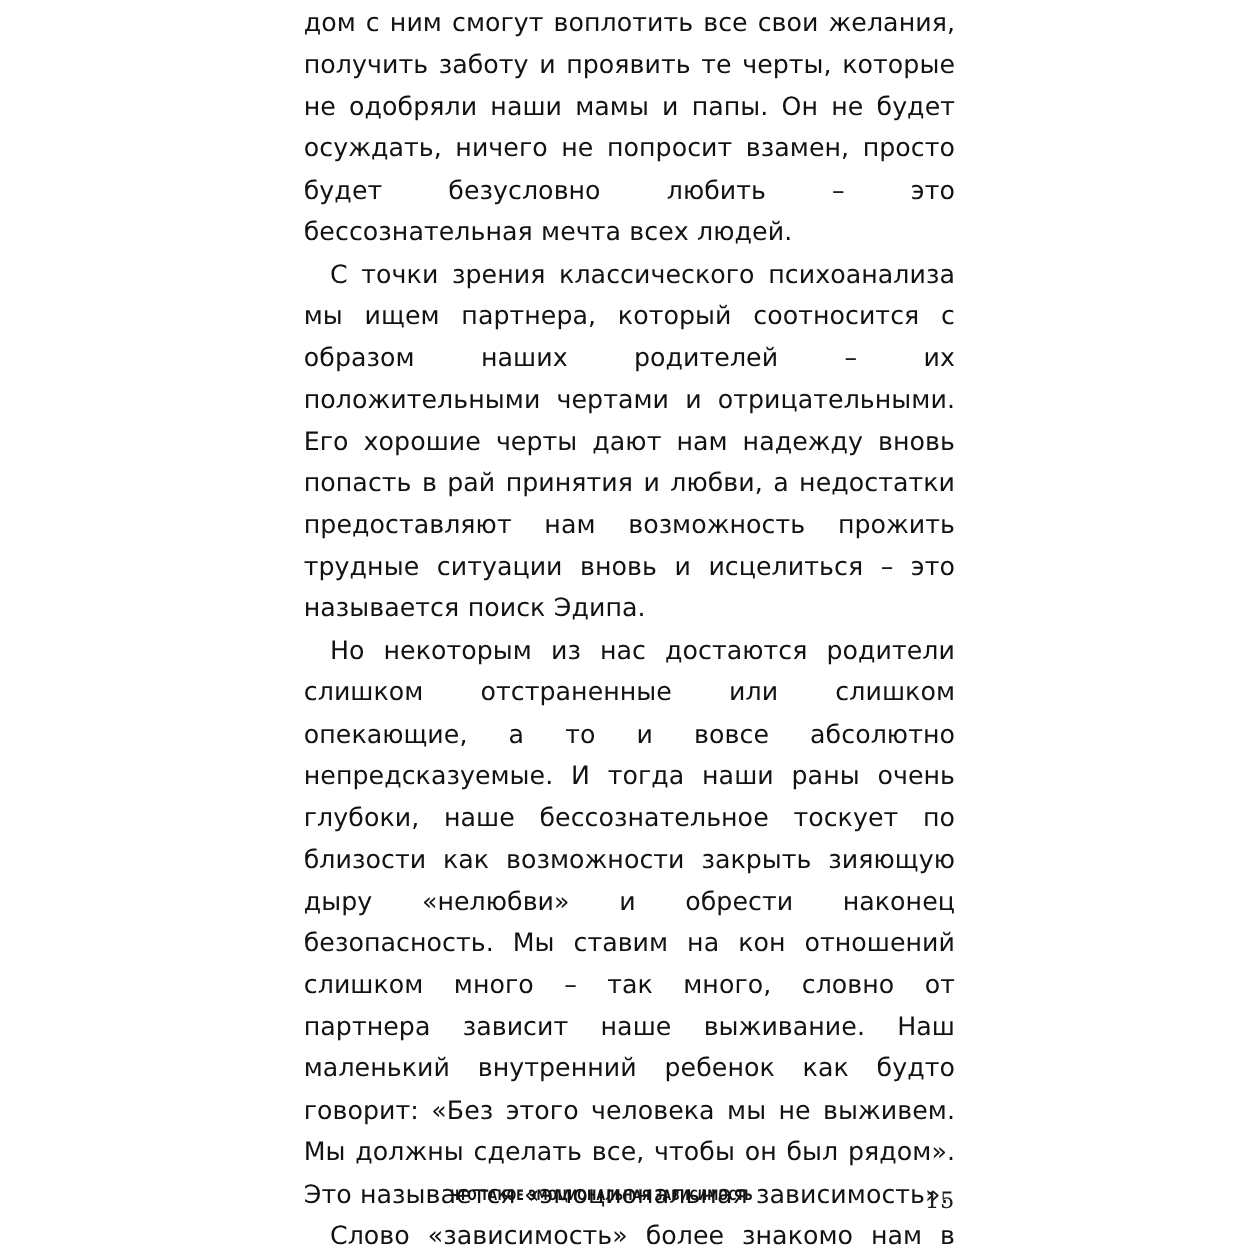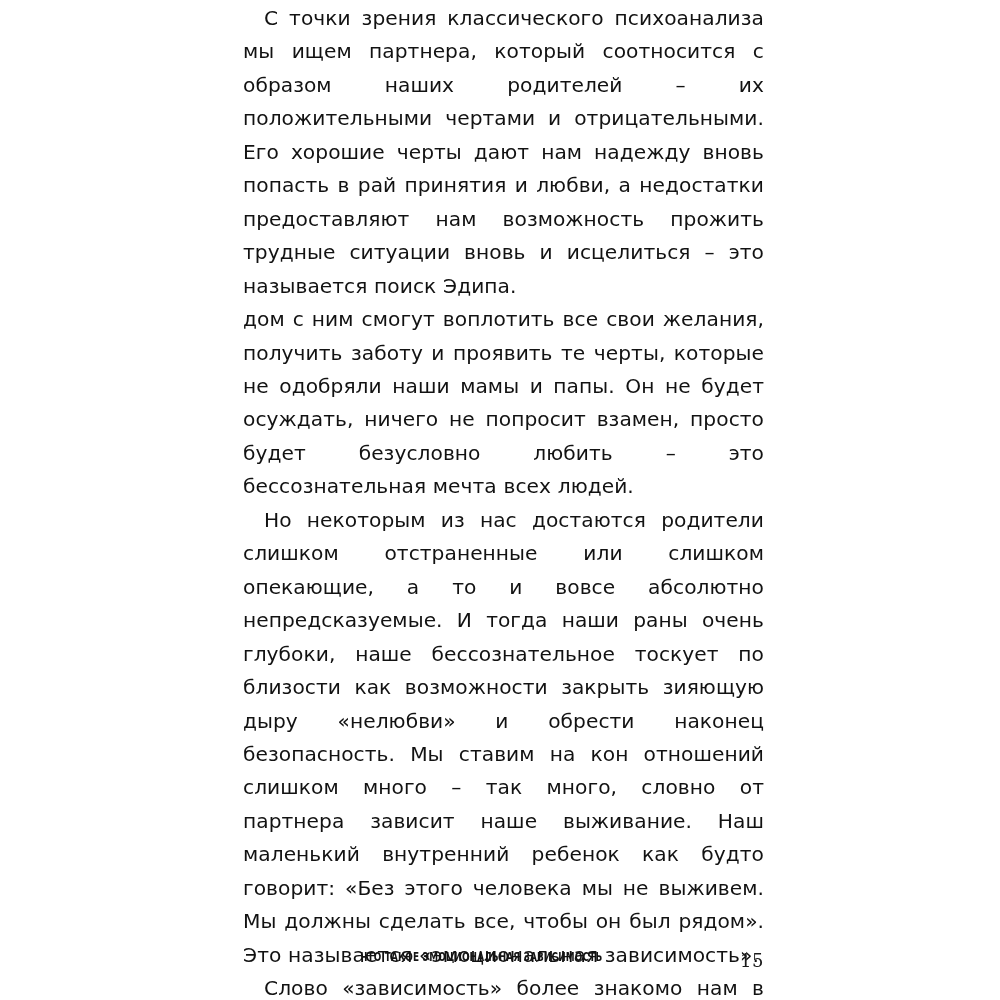--- a/index.html
+++ b/index.html
@@ -86,22 +86,22 @@
     min-width: 36px;
     text-align: right;
   }
 </style>
 </head>
 <body>
 
 <div class="page">
 
   <div class="text-column">
+    <p class="para first">дом с ним смогут воплотить все свои желания, полу­чить заботу и проявить те черты, которые не одобряли наши мамы и папы. Он не будет осуждать, ничего не попросит взамен, просто будет безусловно любить – это бессознательная мечта всех людей.</p>
     <p class="para">С точки зрения классического психоанализа мы ищем партнера, который соотносится с образом наших родителей – их положительными чертами и отрица­тельными. Его хорошие черты дают нам надежду вновь попасть в рай принятия и любви, а недостатки предо­ставляют нам возможность прожить трудные ситуации вновь и исцелиться – это называется поиск Эдипа.</p>
-    <p class="para first">дом с ним смогут воплотить все свои желания, полу­чить заботу и проявить те черты, которые не одобряли наши мамы и папы. Он не будет осуждать, ничего не попросит взамен, просто будет безусловно любить – это бессознательная мечта всех людей.</p>
     <p class="para">Но некоторым из нас достаются родители слиш­ком отстраненные или слишком опекающие, а то и во­все абсолютно непредсказуемые. И тогда наши раны очень глубоки, наше бессознательное тоскует по бли­зости как возможности закрыть зияющую дыру «не­любви» и обрести наконец безопасность. Мы ставим на кон отношений слишком много – так много, словно от партнера зависит наше выживание. Наш маленький внутренний ребенок как будто говорит: «Без этого че­ловека мы не выживем. Мы должны сделать все, чтобы он был рядом». Это называется «эмоциональная зави­симость».</p>
     <p class="para">Слово «зависимость» более знакомо нам в контек­сте алкоголя, наркотиков, еды, игр. Тогда всем понят­но, что это – проблема. Но бывают и менее очевидные случаи: зависимость от идей, религии, покупок, секса, успеха, денег, зависимость от независимости. Зависи­мость от отношений (или эмоциональная зависимость) не менее тяжела, чем алкогольная. Кроме того, она условно одобряется социумом, поэтому проблема не очевидна для окружающих.</p>
   </div>
 
   <div class="footer">
     <span class="running-head">ЧТО ТАКОЕ ЭМОЦИОНАЛЬНАЯ ЗАВИСИМОСТЬ</span>
     <span class="page-number">15</span>
   </div>
 
 </div>

